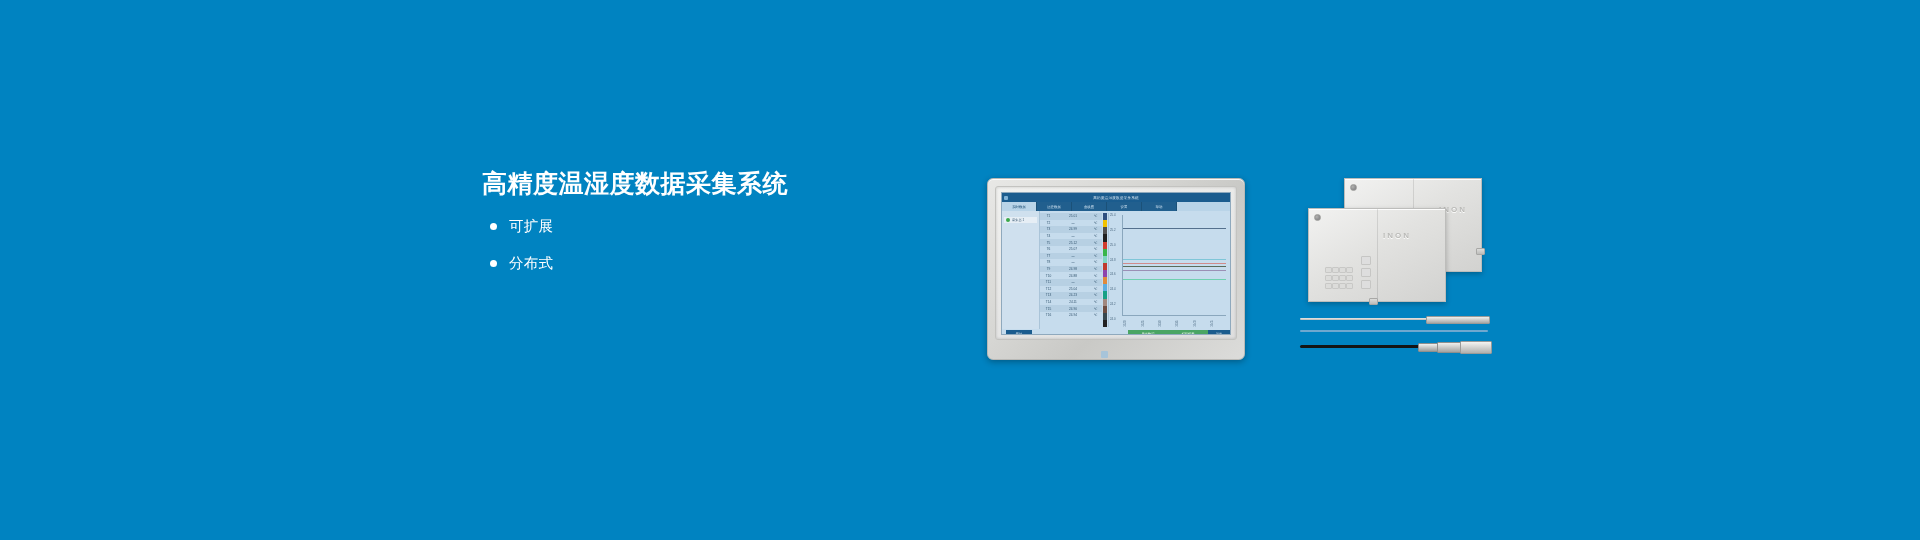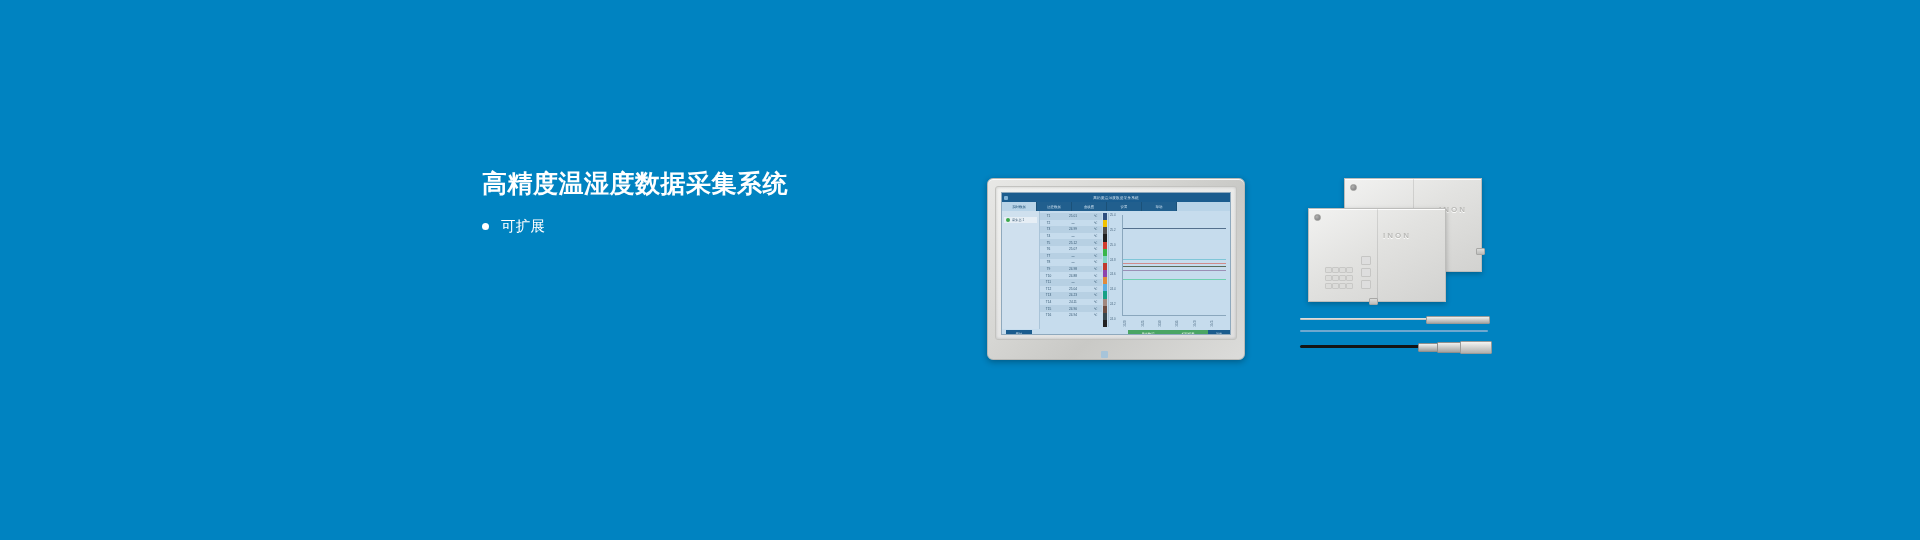--- a/index.html
+++ b/index.html
@@ -15,21 +15,21 @@
   
   .copy{position:absolute;left:482px;top:168px;width:460px;}
   .headline{
     font-size:25px;font-weight:bold;color:#ffffff;letter-spacing:.5px;
     line-height:30px;margin:0 0 13px 0;white-space:nowrap;
   }
   .subhead{
     font-size:14.5px;color:#ffffff;font-weight:400;line-height:20px;
     margin:0 0 18px 0;white-space:nowrap;letter-spacing:.2px;
   }
-  .features{list-style:none;margin:0;padding:0;}
+  .features{list-style:none;margin:8px;padding:0;}
   .feature{
     display:flex;align-items:center;height:30px;margin-bottom:7px;
   }
   .dot{
     width:7px;height:7px;border-radius:50%;background:#ffffff;
     display:inline-block;flex:0 0 auto;margin-right:12px;
   }
   .feature-label{font-size:14.5px;color:#ffffff;line-height:16px;letter-spacing:.2px;}
 
   
@@ -145,20 +145,24 @@
 
 <div class="banner">
 
   <div class="copy">
     <h1 class="headline nowrap">高精度温湿度数据采集系统</h1>
 
     <ul class="features">
       <li class="feature">
         <span class="dot"></span>
         <span class="feature-label">可扩展</span>
+      </li>
+      <li class="feature">
+        <span class="dot"></span>
+        <span class="feature-label">分布式</span>
       </li>
     </ul>
   </div>
 
   <div class="monitor">
     <div class="mon-bezel"></div>
     <div class="mon-inner">
       <div class="screen">
 
         <div class="scr-title">

